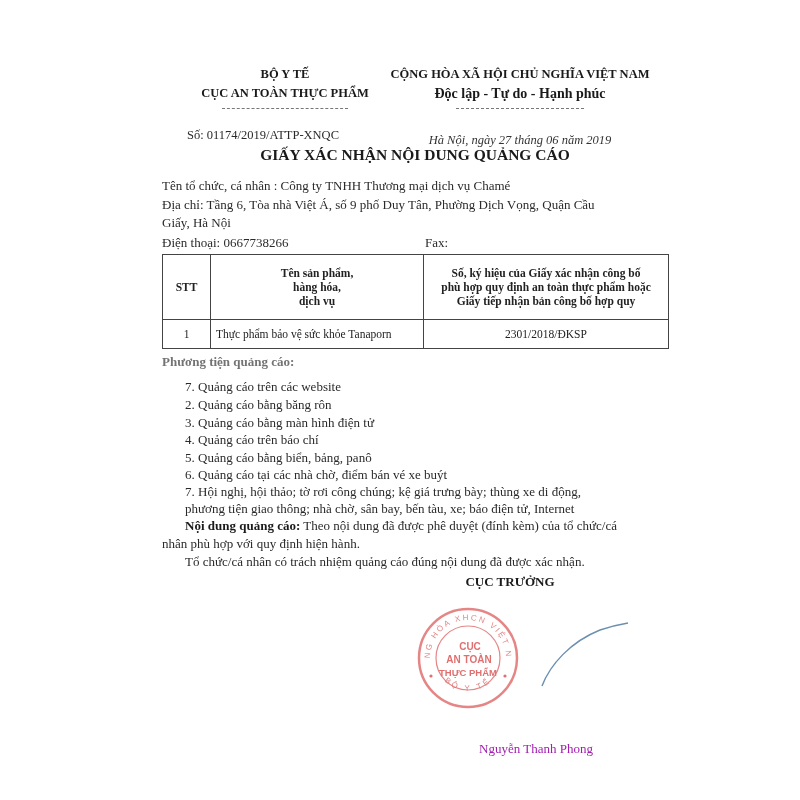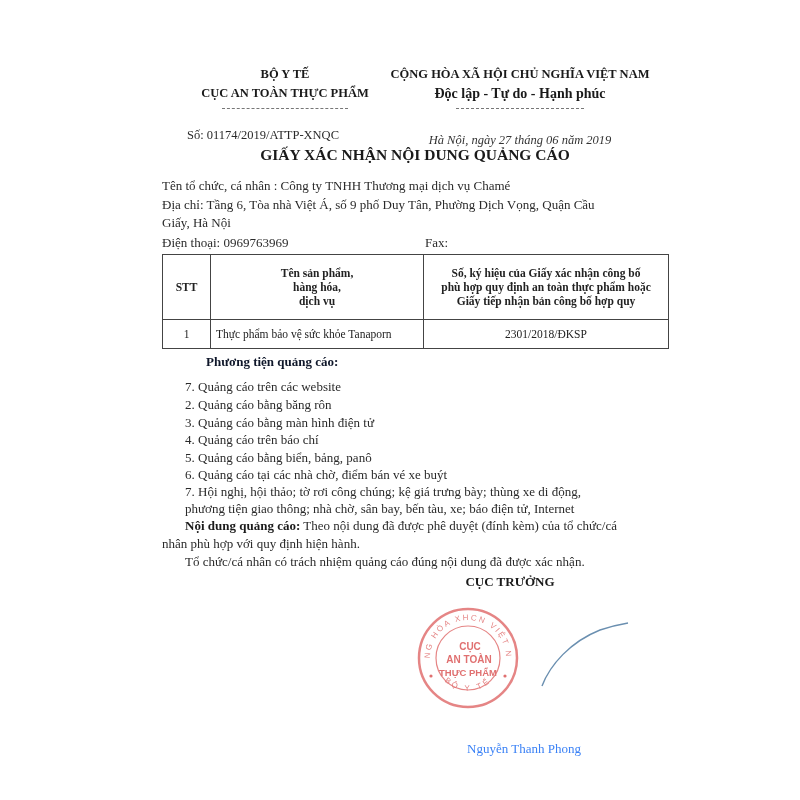--- a/index.html
+++ b/index.html
@@ -28,21 +28,21 @@
 <div class="abs hdr c" style="left:370px; top:67px; width:300px;">CỘNG HÒA XÃ HỘI CHỦ NGHĨA VIỆT NAM</div>
 <div class="abs hdr c" style="left:370px; top:86px; width:300px; font-size:14px;">Độc lập - Tự do - Hạnh phúc</div>
 <div class="abs dash" style="left:456px; top:108px; width:128px;"></div>
 <div class="abs c" style="left:370px; top:121px; width:300px; font-size:12.5px; font-style:italic; color:#333;margin-top:12px;">Hà Nội, ngày 27 tháng 06 năm 2019</div>
 
 <div class="abs c b" style="left:160px; top:146px; width:510px; font-size:15.5px; color:#1a1a1a;">GIẤY XÁC NHẬN NỘI DUNG QUẢNG CÁO</div>
 
 <div class="abs body-text" style="left:162px; top:178px;">Tên tổ chức, cá nhân : Công ty TNHH Thương mại dịch vụ Chamé</div>
 <div class="abs body-text" style="left:162px; top:197px;">Địa chỉ: Tầng 6, Tòa nhà Việt Á, số 9 phố Duy Tân, Phường Dịch Vọng, Quận Cầu</div>
 <div class="abs body-text" style="left:162px; top:215px;text-align:right;">Giấy, Hà Nội</div>
-<div class="abs body-text" style="left:162px; top:235px;">Điện thoại: 0969763969</div>
+<div class="abs body-text" style="left:162px; top:235px;">Điện thoại: 0667738266</div>
 <div class="abs body-text" style="left:425px; top:235px;">Fax:</div>
 
 <table class="grid">
   <tbody>
       <tr style="height:65px;">
     <td style="width:47px;">
       <div class="th">STT</div>
     </td>
     <td style="width:212px;">
       <div class="th">Tên sản phẩm,</div>
@@ -56,21 +56,21 @@
     </td>
   </tr>
   <tr style="height:29px;">
     <td>1</td>
     <td style="text-align:left; padding-left:5px; white-space:nowrap;">Thực phẩm bảo vệ sức khỏe  Tanaporn</td>
     <td>2301/2018/ĐKSP</td>
   </tr>
 </tbody>
   </table>
 
-<div class="abs b" style="left:162px; top:354px; font-size:13px; color:#0f172a;margin-left:44px;">Phương tiện quảng cáo:</div>
+<div class="abs b" style="left:162px; top:354px; font-size:13px; color:#737373;">Phương tiện quảng cáo:</div>
 <div class="abs body-text" style="left:185px; top:379px;">7. Quảng cáo trên các website</div>
 <div class="abs body-text" style="left:185px; top:397px;">2. Quảng cáo bằng băng rôn</div>
 <div class="abs body-text" style="left:185px; top:415px;">3. Quảng cáo bằng màn hình điện tử</div>
 <div class="abs body-text" style="left:185px; top:432px;">4. Quảng cáo trên báo chí</div>
 <div class="abs body-text" style="left:185px; top:450px;">5. Quảng cáo bằng biển, bảng, panô</div>
 <div class="abs body-text" style="left:185px; top:467px;">6. Quảng cáo tại các nhà chờ, điểm bán vé xe buýt</div>
 <div class="abs body-text" style="left:185px; top:484px;">7. Hội nghị, hội thảo; tờ rơi công chúng; kệ giá trưng bày; thùng xe di động,</div>
 <div class="abs body-text" style="left:185px; top:501px;">phương tiện giao thông; nhà chờ, sân bay, bến tàu, xe; báo điện tử, Internet</div>
 
 <div class="abs body-text" style="left:185px; top:518px;">
@@ -98,13 +98,13 @@
   <circle cx="89" cy="70" r="1.6" fill="#e07070"></circle>
   <text x="54" y="44" font-size="10" font-weight="bold" fill="#e07070" text-anchor="middle" font-family="Liberation Sans, sans-serif">CỤC</text>
   <text x="53" y="57" font-size="10" font-weight="bold" fill="#e07070" text-anchor="middle" font-family="Liberation Sans, sans-serif">AN TOÀN</text>
   <text x="52" y="70" font-size="9.5" font-weight="bold" fill="#e07070" text-anchor="middle" font-family="Liberation Sans, sans-serif">THỰC PHẨM</text>
 </svg>
 
 <svg class="abs" style="left:540px; top:620px; width:90px; height:70px;" viewBox="0 0 90 70">
   <path d="M 2 66 C 10 45, 30 22, 60 10 C 72 6, 82 4, 88 3" fill="none" stroke="#6a8fb0" stroke-width="1.4"></path>
 </svg>
 
-<div class="abs c" style="left:444px; top:741px; width:160px; font-size:13px; color:#3b82f6;">Nguyễn Thanh Phong</div>
+<div class="abs c" style="left:456px; top:741px; width:160px; font-size:13px; color:#a21caf;">Nguyễn Thanh Phong</div>
 
 </body></html>

